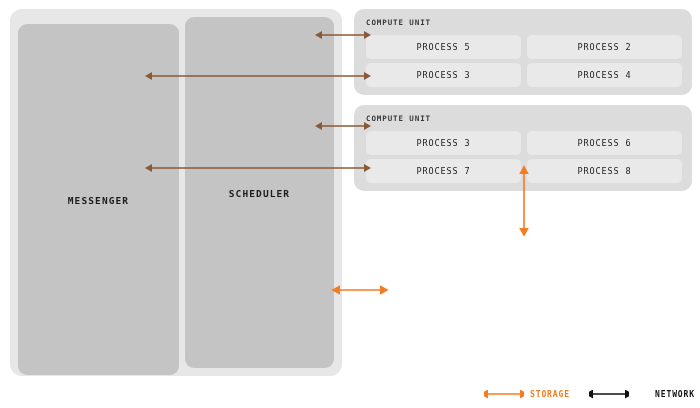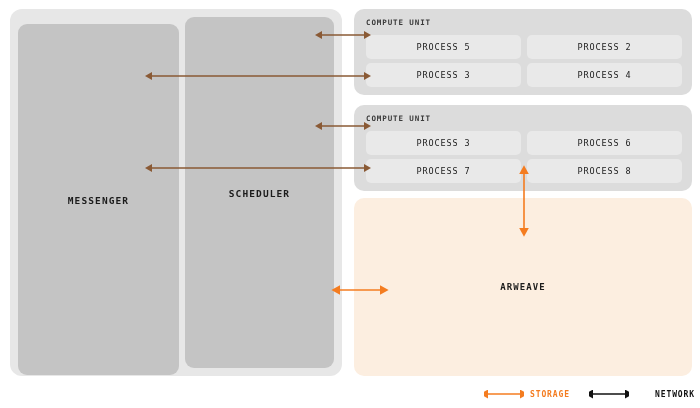--- a/index.html
+++ b/index.html
@@ -198,23 +198,20 @@
       <div class="proc-label">PROCESS 6</div>
     </div>
     <div class="proc" style="left:12px; top:54px; width:155px; height:24px;">
       <div class="proc-label">PROCESS 7</div>
     </div>
     <div class="proc" style="left:173px; top:54px; width:155px; height:24px;">
       <div class="proc-label">PROCESS 8</div>
     </div>
   </div>
 
-  <div id="arweave-box">
-    <div id="arweave-label">ARWEAVE</div>
-  </div>
 
   <svg id="arrow-layer" width="700" height="408" viewBox="0 0 700 408">
     <defs>
       <marker id="net-start" markerWidth="7" markerHeight="7" refX="5.4" refY="3" orient="auto" markerUnits="strokeWidth">
         <path d="M5.4,0 L5.4,6 L0,3 z" fill="#8a5a35"></path>
       </marker>
       <marker id="net-end" markerWidth="7" markerHeight="7" refX="0.6" refY="3" orient="auto" markerUnits="strokeWidth">
         <path d="M0.6,0 L0.6,6 L6,3 z" fill="#8a5a35"></path>
       </marker>
       <marker id="sto-start" markerWidth="7" markerHeight="7" refX="5.4" refY="3" orient="auto" markerUnits="strokeWidth">

